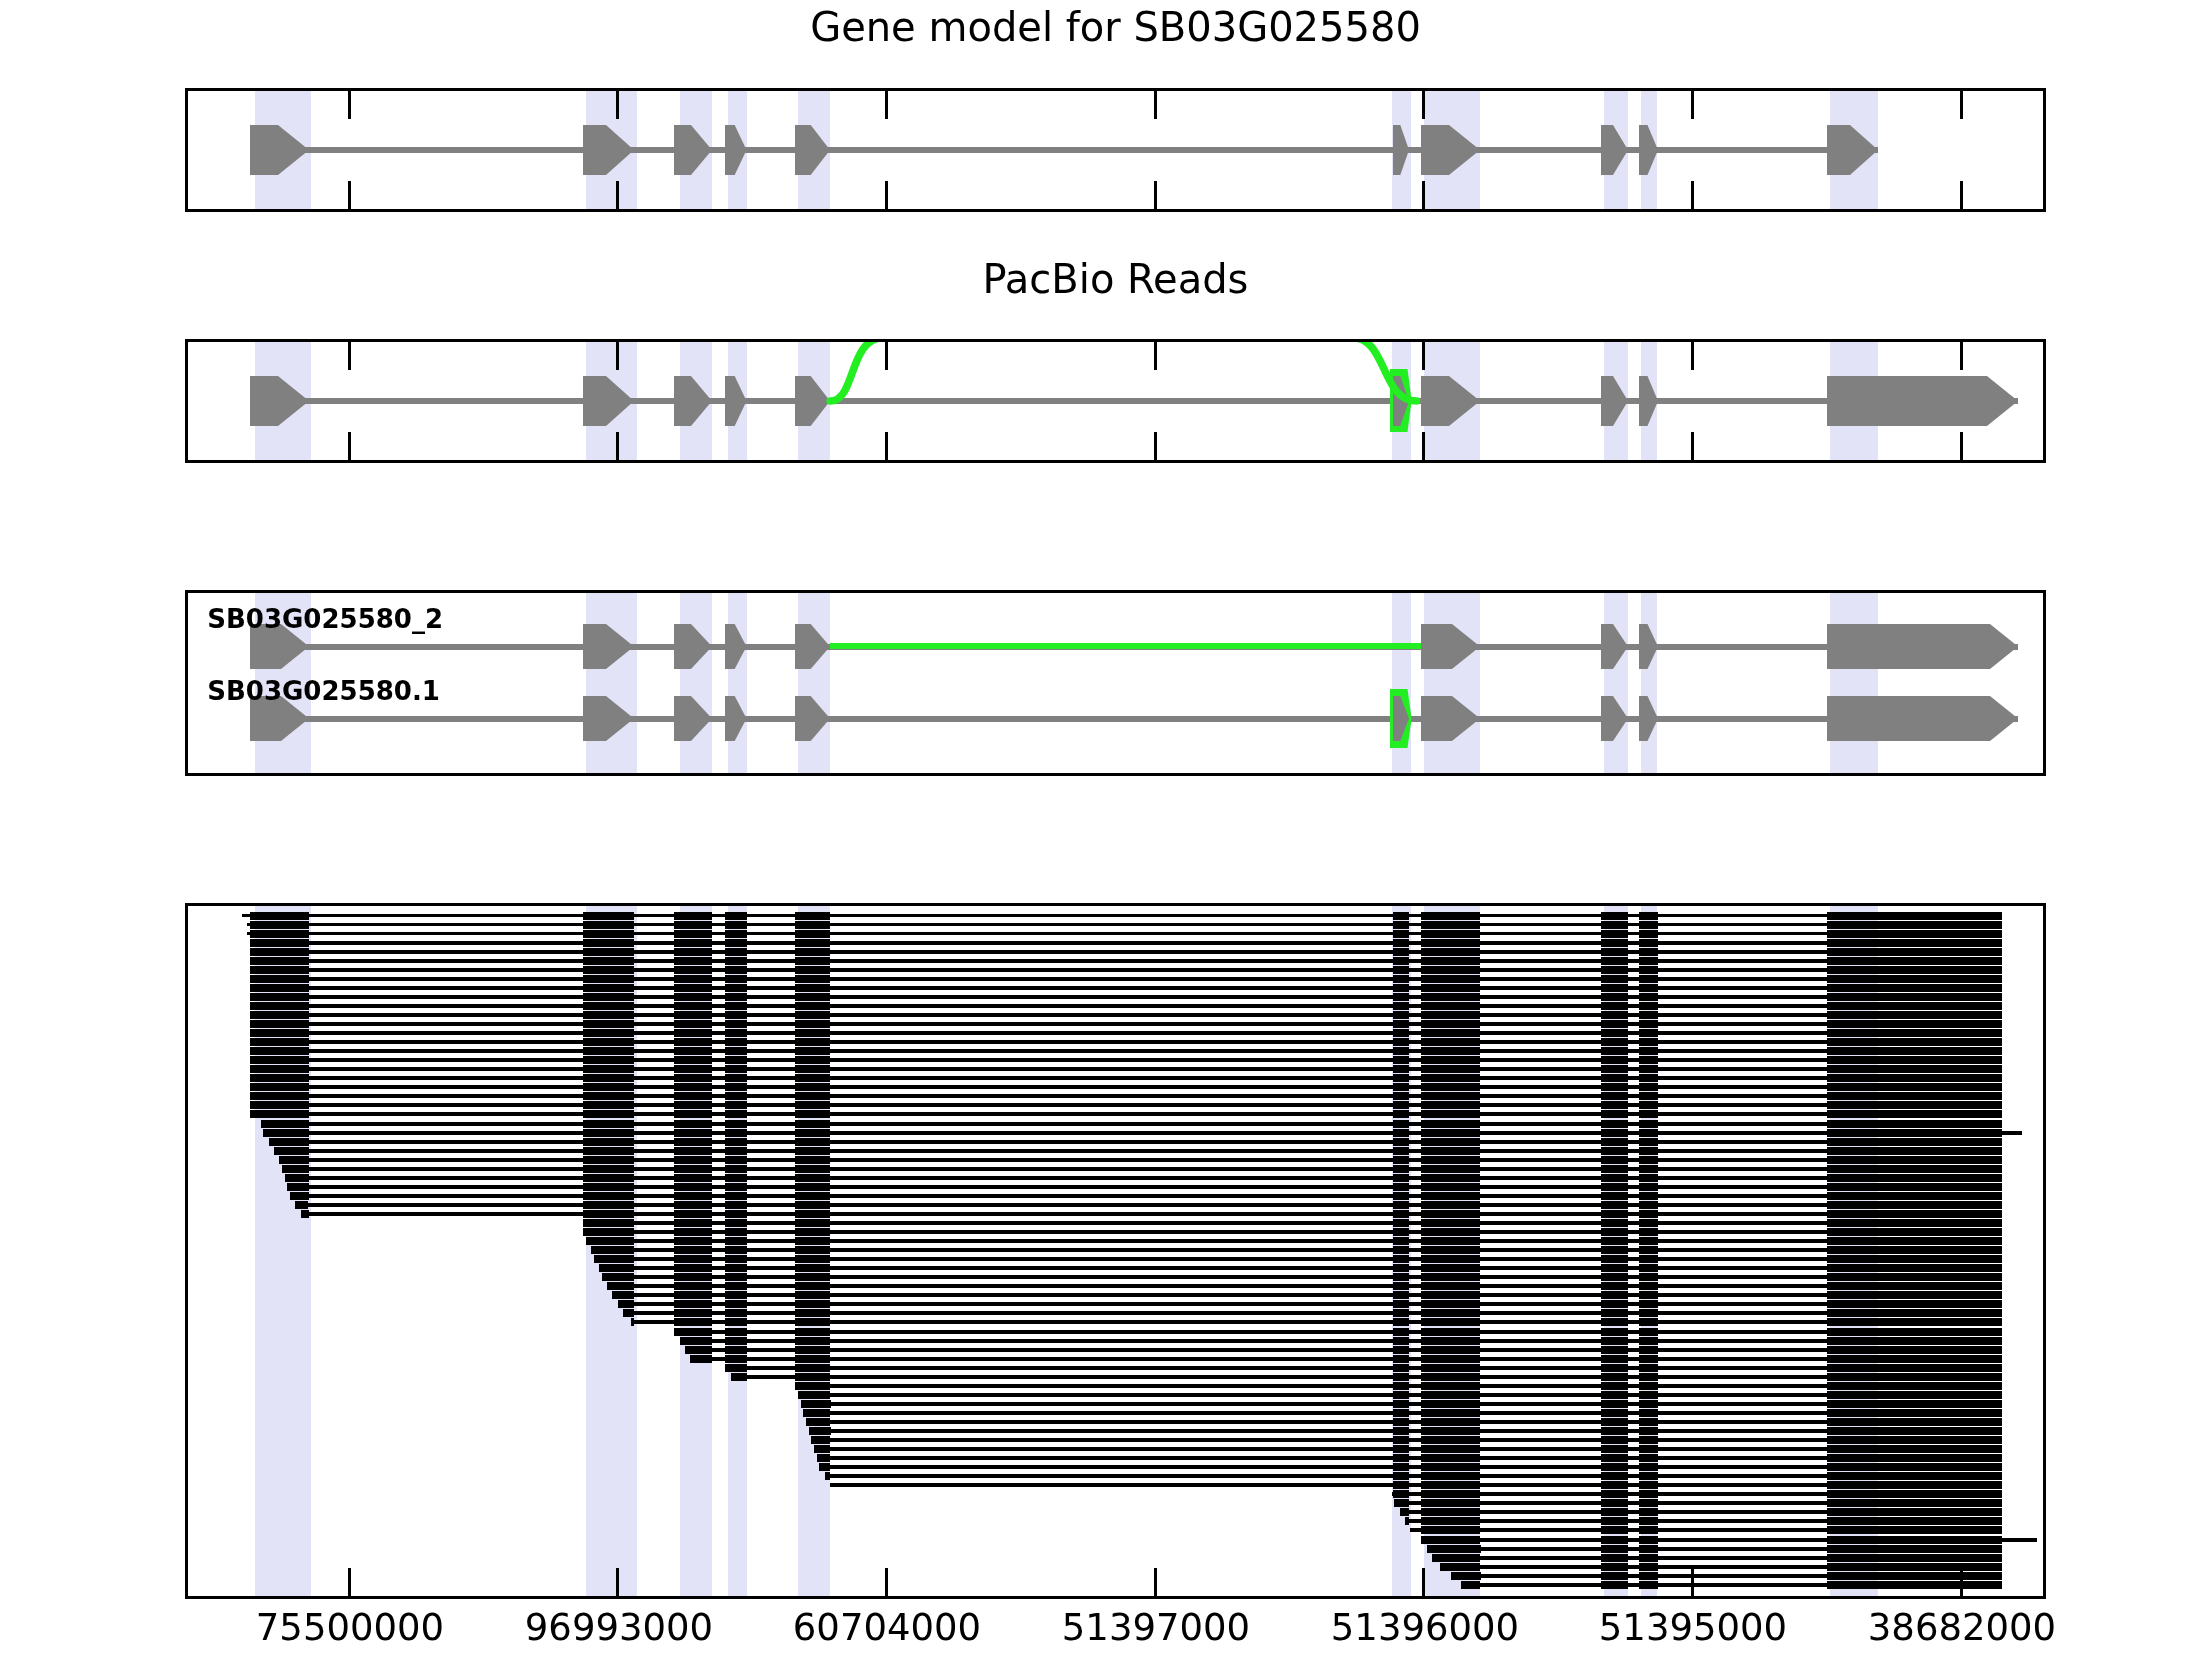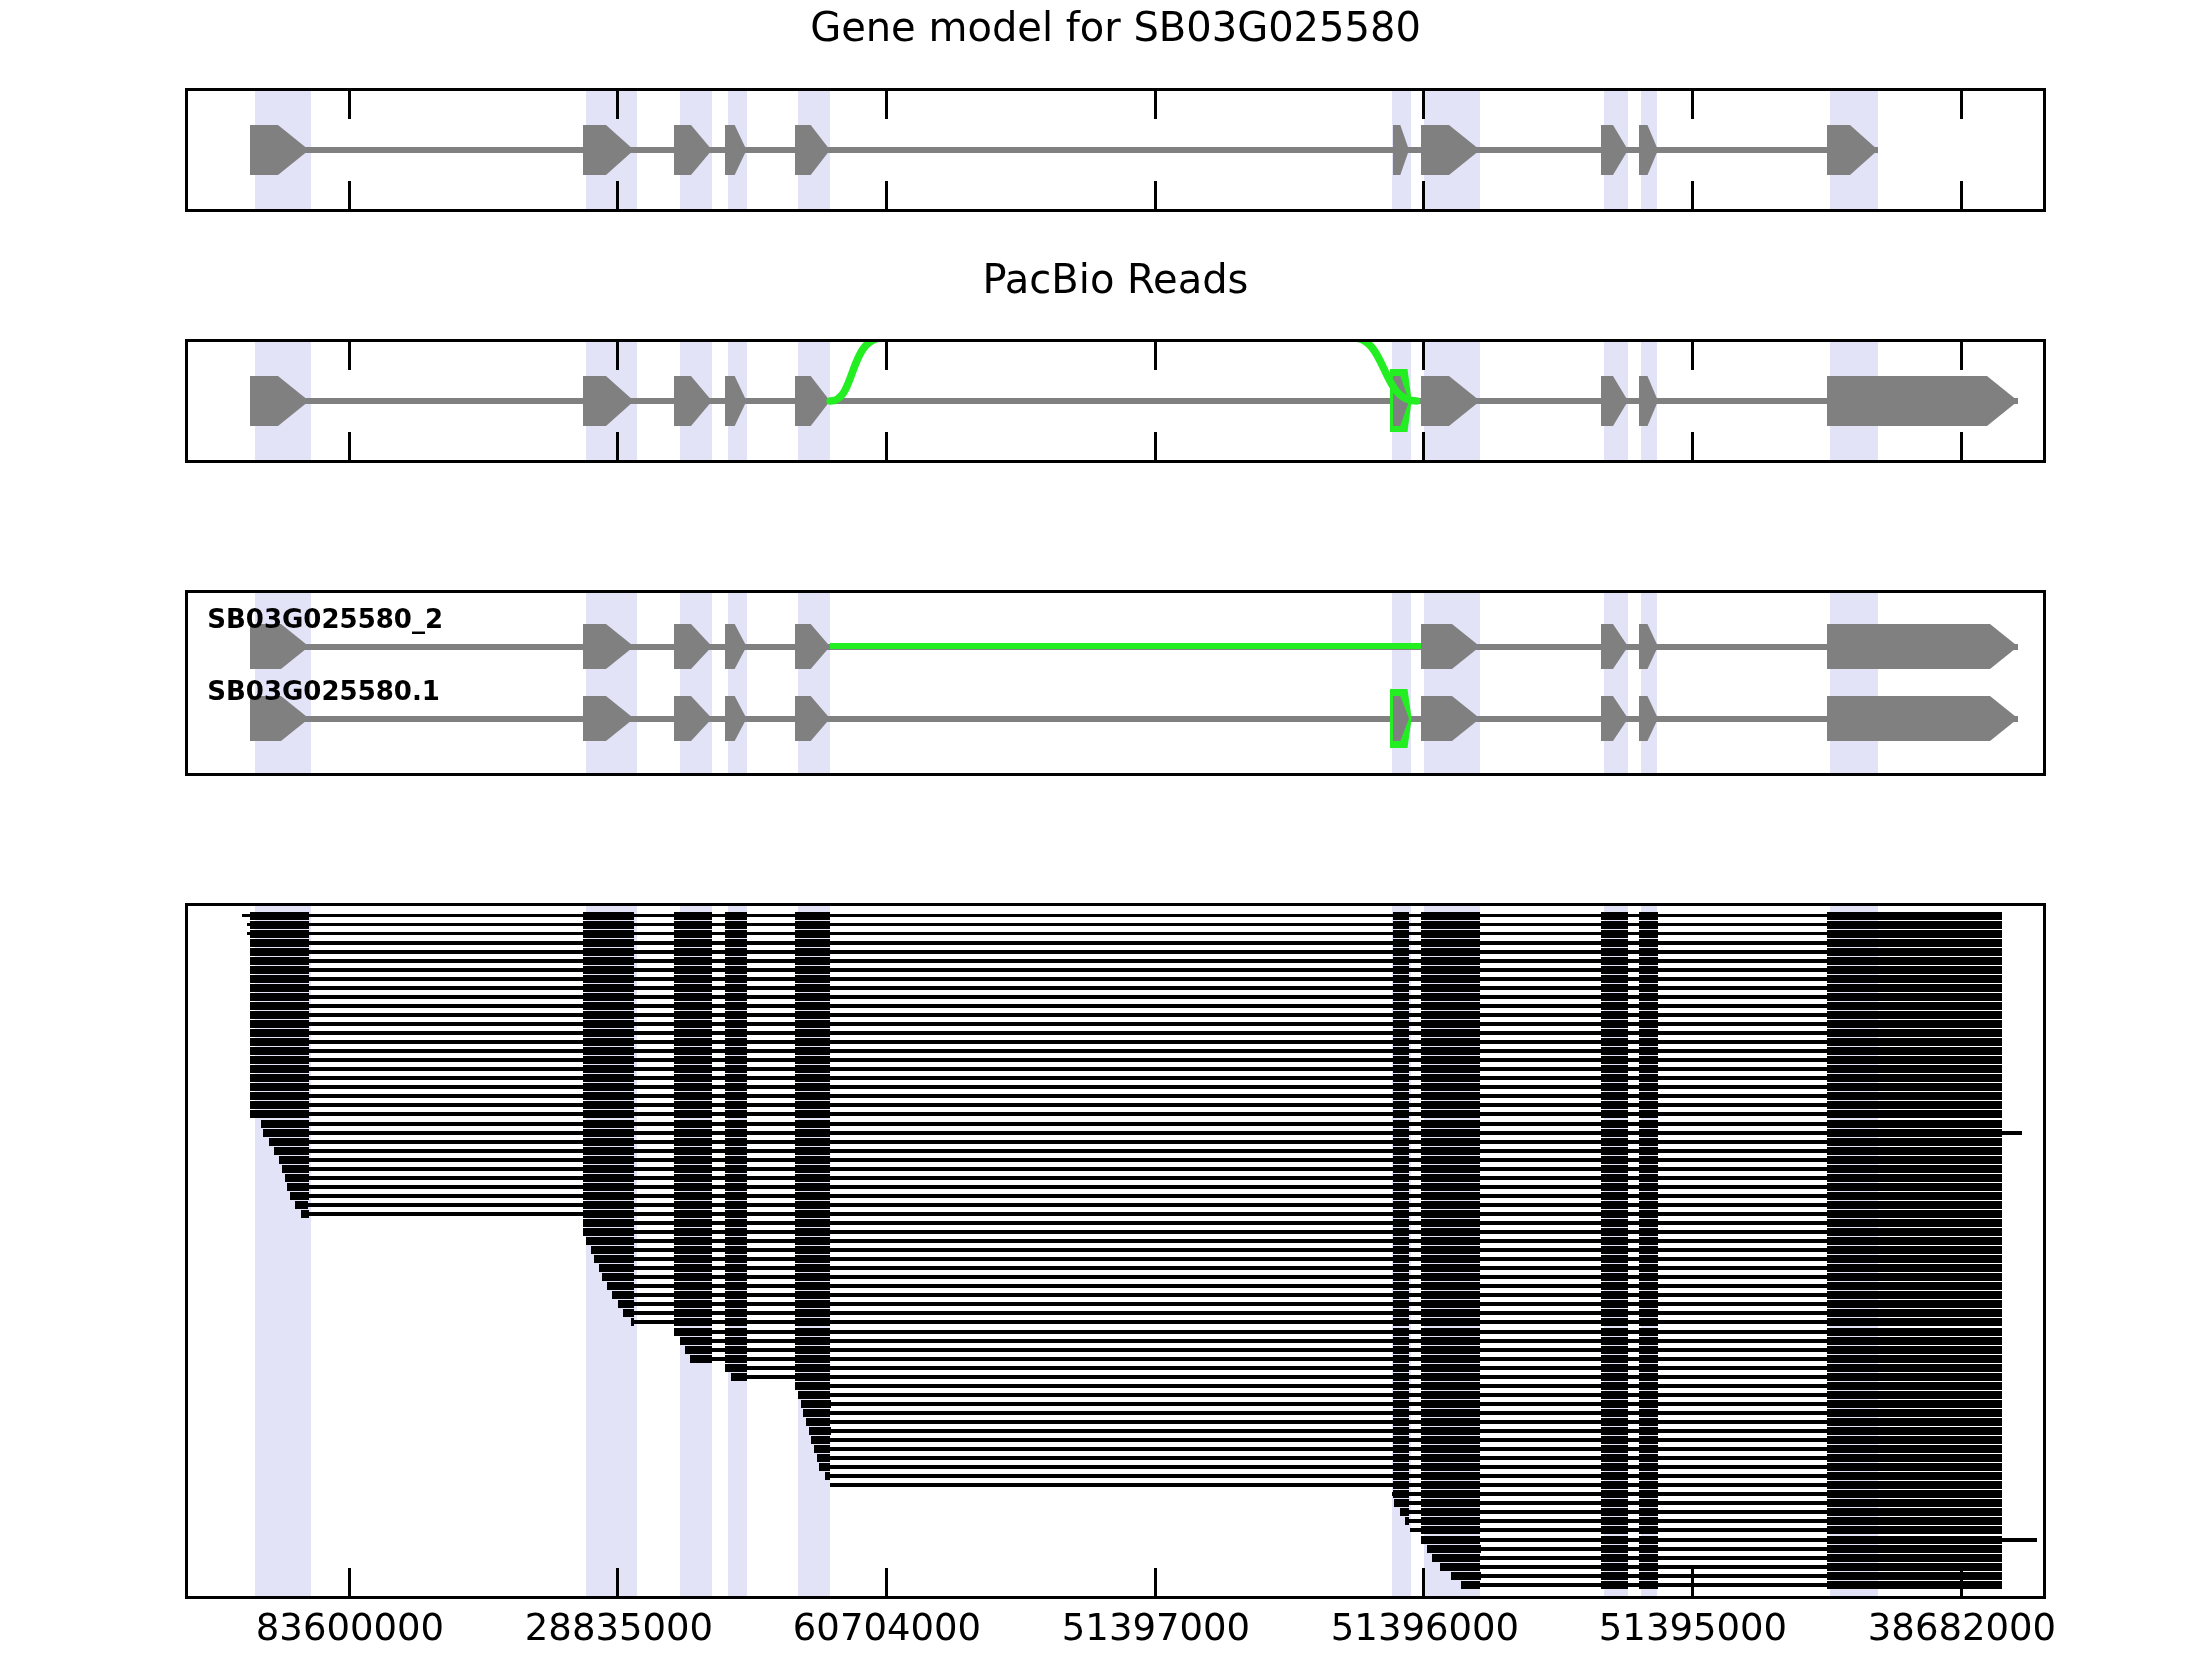--- a/index.html
+++ b/index.html
@@ -1034,22 +1034,22 @@
           <div class="read-line" style="left:1273px;top:2.4px;width:540px;"></div>
           <div class="read-blk" style="left:1273px;top:0px;width:19px;height:8.3px;"></div>
           <div class="read-blk" style="left:1413px;top:0px;width:27px;height:8.3px;"></div>
           <div class="read-blk" style="left:1451px;top:0px;width:19px;height:8.3px;"></div>
           <div class="read-blk" style="left:1639px;top:0px;width:175px;height:8.3px;"></div>
         </div>
       </div>
   </div>
 
   <div id="xaxis-labels">
-      <div class="xlab" style="left: 199px; width: 276px; top: 1606px;">83600000</div>
-      <div class="xlab" style="left: 468px; width: 276px; top: 1606px;">28835000</div>
+      <div class="xlab" style="left: 199px; width: 276px; top: 1606px;">75500000</div>
+      <div class="xlab" style="left: 468px; width: 276px; top: 1606px;">96993000</div>
       <div class="xlab" style="left: 736px; width: 276px; top: 1606px;">60704000</div>
       <div class="xlab" style="left: 1005px; width: 276px; top: 1606px;">51397000</div>
       <div class="xlab" style="left: 1274px; width: 276px; top: 1606px;">51396000</div>
       <div class="xlab" style="left: 1542px; width: 276px; top: 1606px;">51395000</div>
       <div class="xlab" style="left: 1811px; width: 276px; top: 1606px;">38682000</div>
     </div>
 
 </div>
 
 

